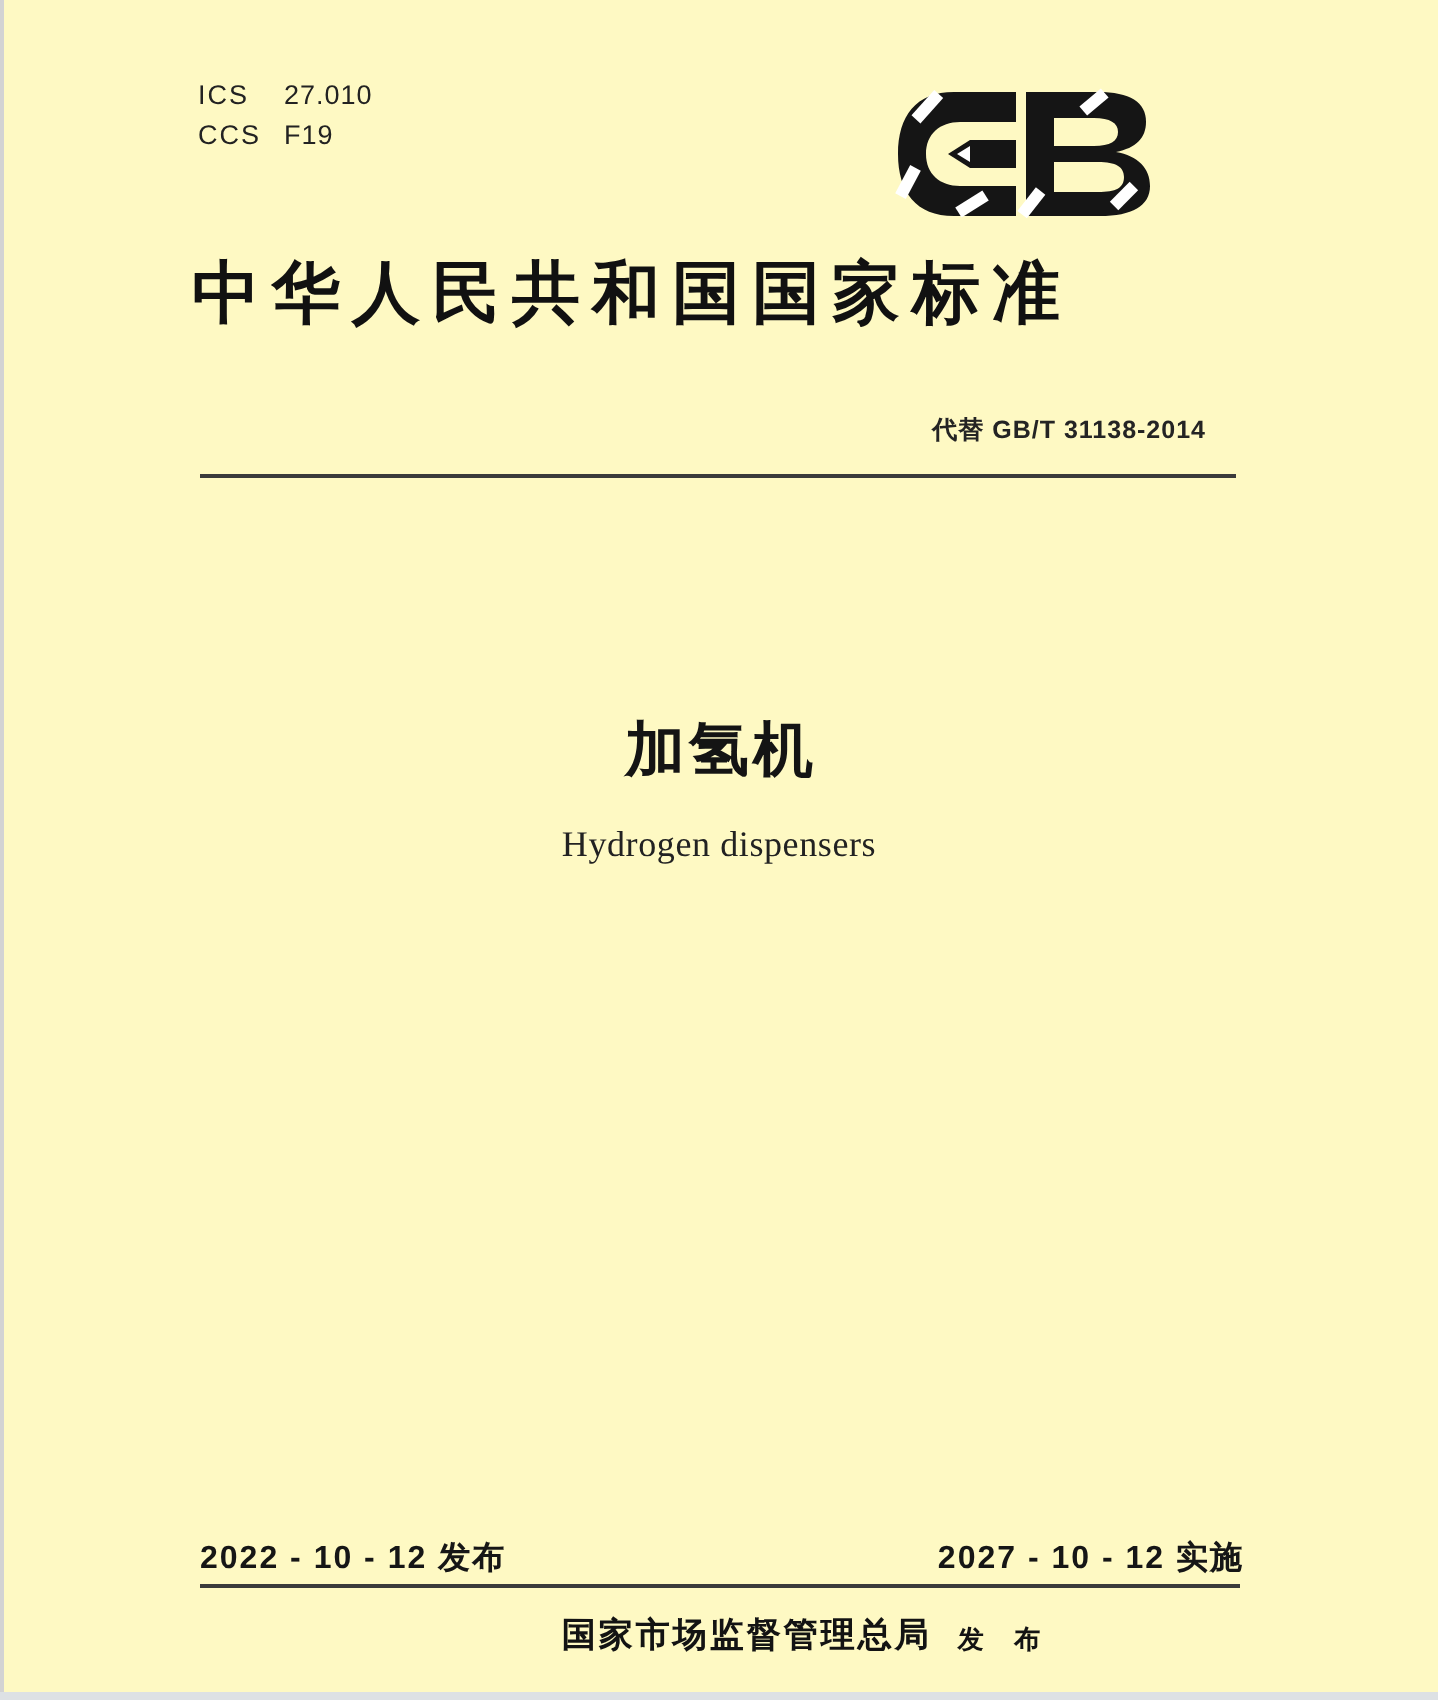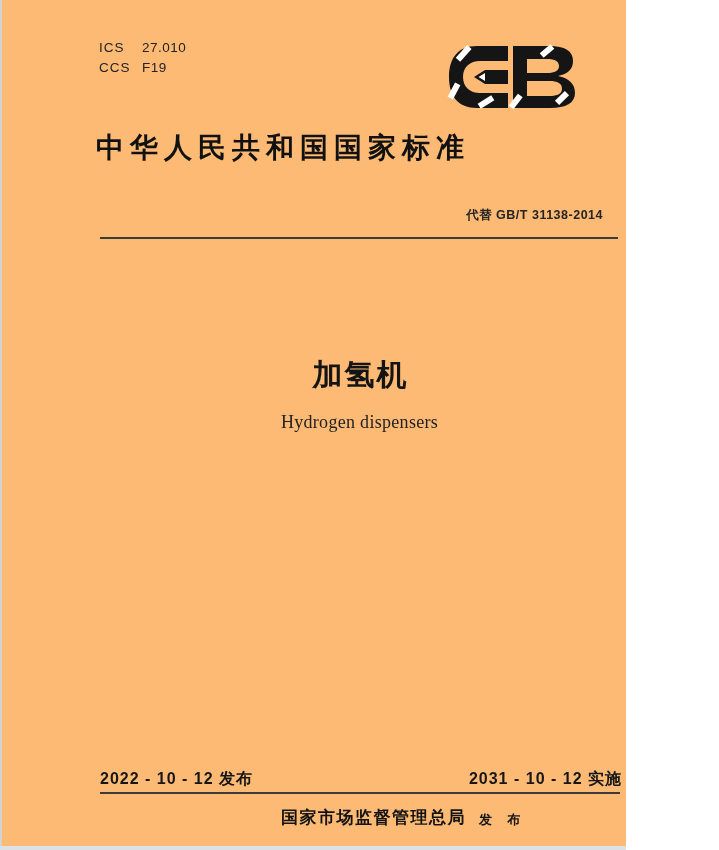--- a/index.html
+++ b/index.html
@@ -2,23 +2,23 @@
 <html><head>
 <meta charset="utf-8">
 <style>
   html, body {
     margin: 0;
     padding: 0;
     background: #ffffff;
   }
   .page {
     position: relative;
-    width: 626px;
+    width: 719px;
     height: 850px;
-    background: #fdba74;
+    background: #fef9c3;
     color: #1c1c1c;
     font-family: "Liberation Sans", sans-serif;
     overflow: hidden;
   }
   
   .edge-left {
     position: absolute; left: 0; top: 0; width: 2px; height: 100%;
     background: #d3d3d3;
   }
   .edge-bottom {
@@ -38,21 +38,21 @@
 
   
   .gb-logo {
     position: absolute; left: 447px; top: 44px; width: 130px; height: 66px;
   }
   .gb-logo svg { width: 100%; height: 100%; display: block; }
 
   
   .main-title {
     position: absolute; left: 96px; top: 126px;
-    font-size: 28px; font-weight: bold; letter-spacing: 6px;
+    font-size: 34px; font-weight: bold; letter-spacing: 6px;
     white-space: nowrap; line-height: 44px;
     font-family: "Liberation Serif", serif;
     color: #111;
   }
 
   
   .std-number {
     position: absolute; left: 100px; top: 185px; width: 505px;
     text-align: right;
     font-size: 17.5px; letter-spacing: 1px; font-weight: bold;
@@ -164,21 +164,21 @@
 
   <div class="replaces-note">代替 GB/T 31138-2014</div>
 
   <div class="rule-top"></div>
 
   <div class="doc-title">加氢机</div>
   <div class="doc-subtitle">Hydrogen dispensers</div>
 
   <div class="dates-row">
     <span>2022 - 10 - 12 发布</span>
-    <span>2031 - 10 - 12 实施</span>
+    <span>2027 - 10 - 12 实施</span>
   </div>
 
   <div class="rule-bottom"></div>
 
   <div class="publisher">
     <div class="publisher-lines">
       <div>国家市场监督管理总局</div>
     </div>
     <div class="publish-label">发 布</div>
   </div>

